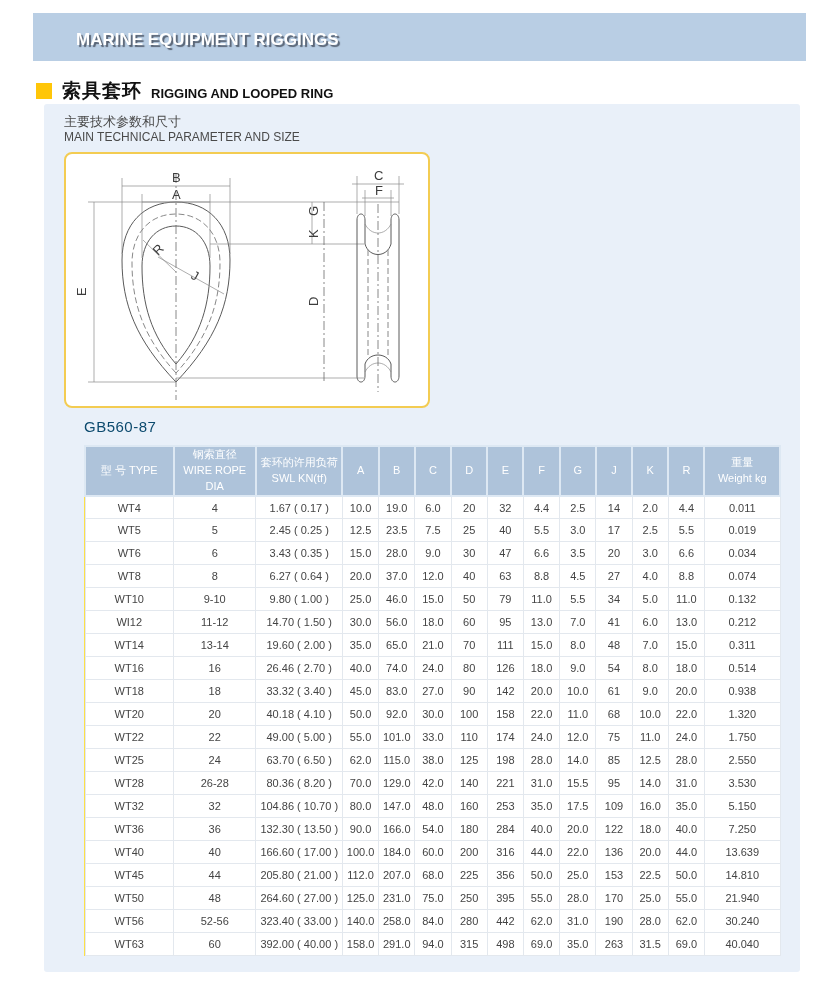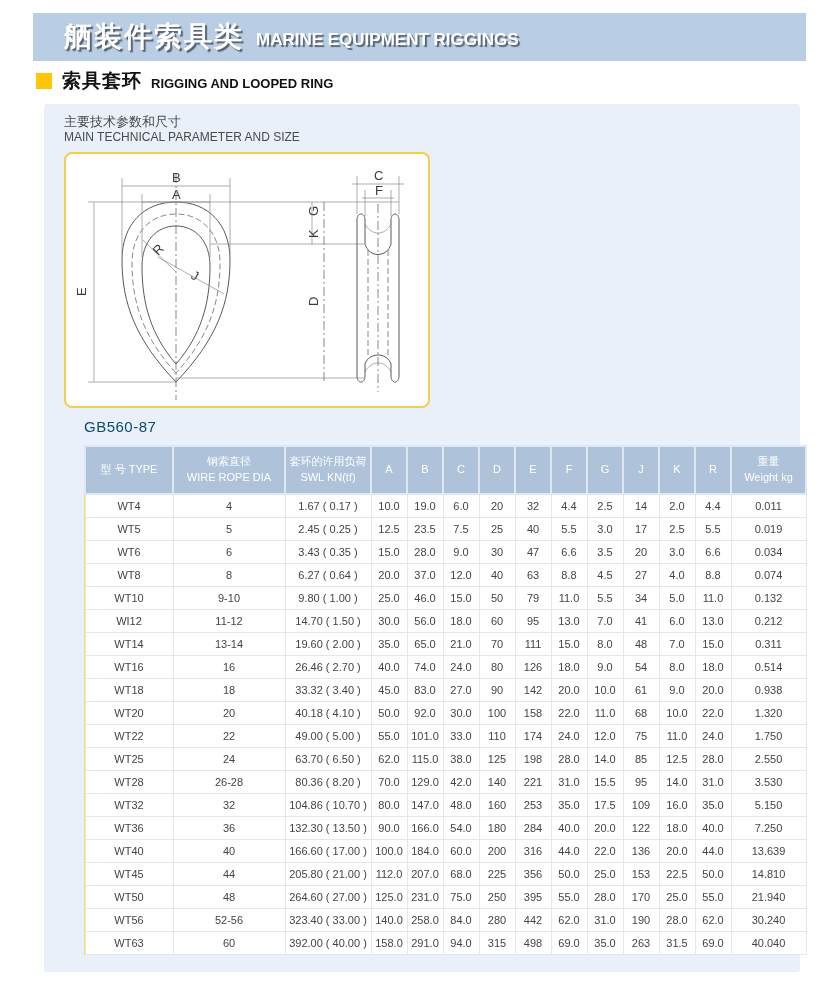--- a/index.html
+++ b/index.html
@@ -6,21 +6,21 @@
   body { font-family:"Liberation Sans", sans-serif; background:#ffffff; }
   .page { position:relative; width:830px; height:1000px; background:#ffffff; overflow:hidden; }
 
   .banner { position:absolute; left:33px; top:13px; width:773px; height:48px;
             background:#b9cee4; display:flex; align-items:center; padding-left:31px; }
   .banner-zh { font-size:28px; font-weight:bold; color:#ffffff; letter-spacing:2px;
                text-shadow:2px 2px 1px rgba(70,80,95,.85); }
   .banner-en { font-size:17px; font-weight:bold; color:#ffffff; margin-left:12px; margin-top:6px;
                text-shadow:2px 2px 1px rgba(70,80,95,.85); }
 
-  .section-head { position:absolute; left:36px; top:71px; height:20px; display:flex; align-items:center; }
+  .section-head { position:absolute; left:36px; top:81px; height:20px; display:flex; align-items:center; }
   .bullet { width:16px; height:16px; background:#ffc608; display:inline-block; }
   .sec-zh { font-size:19px; font-weight:bold; color:#111111; margin-left:10px; letter-spacing:1px; }
   .sec-en { font-size:13px; font-weight:bold; color:#111111; margin-left:9px; margin-top:4px; }
 
   .panel { position:absolute; left:44px; top:104px; width:756px; height:868px;
            background:#e9f0f9; border-radius:3px; }
   .param-zh { position:absolute; left:20px; top:9px;  font-size:13px; color:#4a4a4a; }
   .param-en { position:absolute; left:20px; top:26px; font-size:12px; color:#4a4a4a; }
 
   .diagram-box { position:absolute; left:20px; top:48px; width:366px; height:256px;
@@ -34,33 +34,32 @@
 
   .standard { position:absolute; left:40px; top:314px; font-size:15px; color:#0c4a6e; letter-spacing:.5px; }
 
   table.spec { position:absolute; left:40px; top:341px; border-collapse:collapse;
                table-layout:fixed; width:697px; background:#fde047; }
   table.spec th { background:#aec3da; color:#ffffff; font-weight:normal; font-size:11px;
                   line-height:1.45; height:48px; border:2px solid #dde8f3; text-align:center; }
   table.spec td { height:23px; font-size:11px; color:#444444; text-align:center;
                   border:1px solid #e3e8ee; background:#ffffff; white-space:nowrap; }
   table.spec th:nth-child(1), table.spec td:nth-child(1) { width:88px; }
-  table.spec th:nth-child(2), table.spec td:nth-child(2) { width:112px; }
+  table.spec th:nth-child(2), table.spec td:nth-child(2) { width:82px; }
   table.spec th:nth-child(3), table.spec td:nth-child(3) { width:86px; }
   table.spec th:nth-child(n+4):nth-child(-n+13),
   table.spec td:nth-child(n+4):nth-child(-n+13) { width:36px; }
   table.spec th:nth-child(14), table.spec td:nth-child(14) { width:75px; }
 </style>
 </head>
 <body>
 
 <div class="page">
 
   <div class="banner">
-    <span class="banner-zh">舾装件索具类</span>
     <span class="banner-en">MARINE EQUIPMENT RIGGINGS</span>
   </div>
 
   <div class="section-head">
     <span class="bullet"></span>
     <span class="sec-zh">索具套环</span>
     <span class="sec-en">RIGGING AND LOOPED RING</span>
   </div>
 
   <div class="panel">

